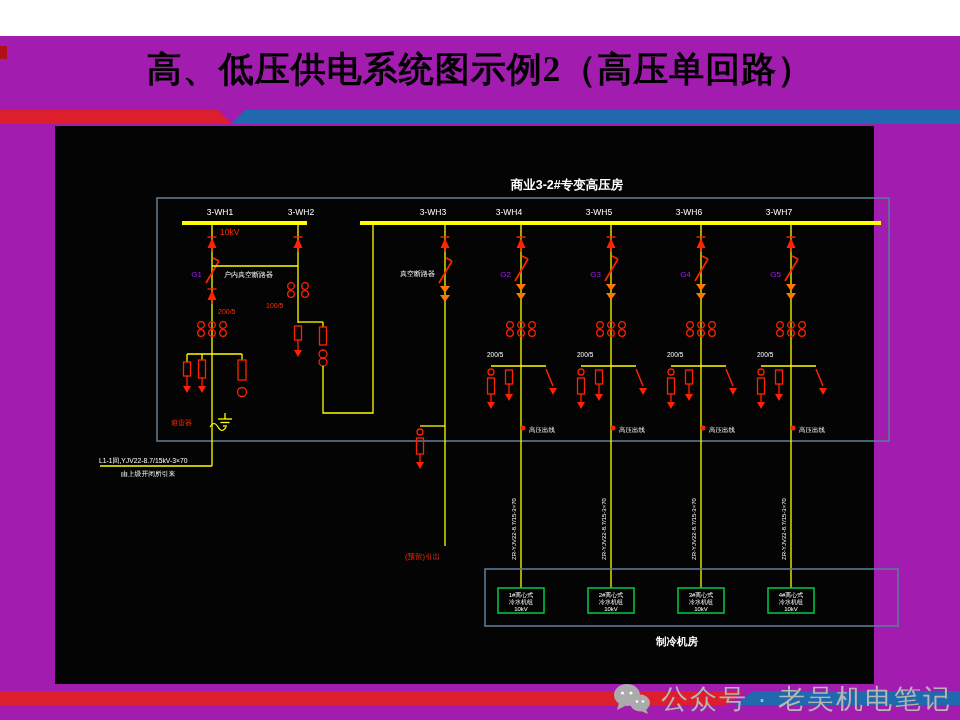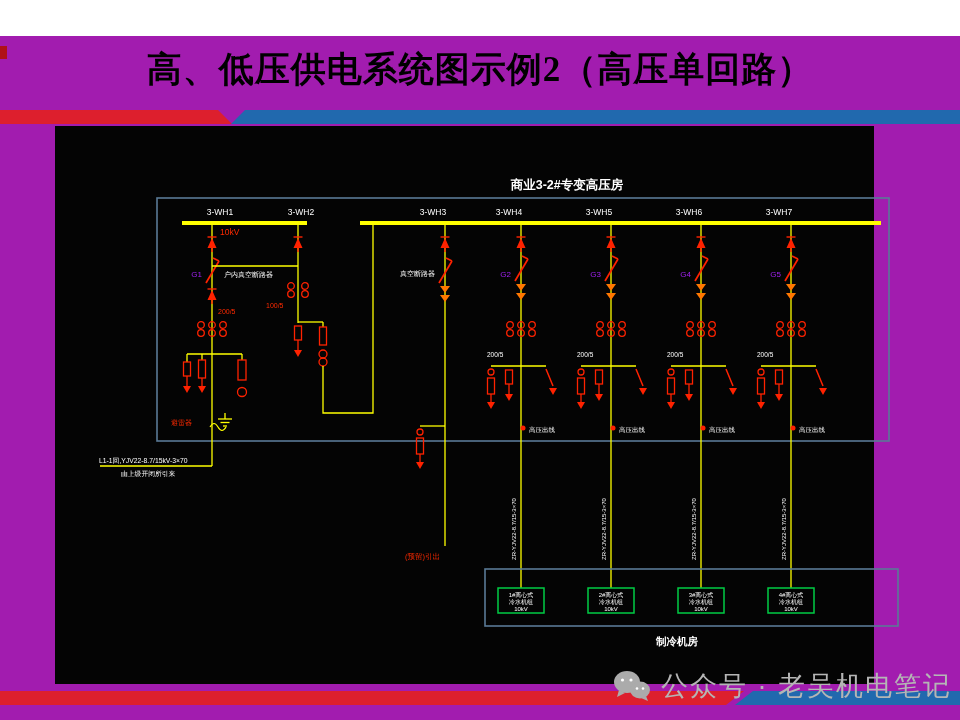--- a/index.html
+++ b/index.html
@@ -7,21 +7,21 @@
          font-family:"Liberation Sans",sans-serif;margin-top:36px;}
   .slide-title{position:absolute;top:10px;left:0;width:960px;text-align:center;
 exp         color:#0d0d0d;font-family:"Liberation Serif",serif;font-size:35px;font-weight:700;
          letter-spacing:1px;}
   .corner-mark{position:absolute;left:0;top:10px;width:7px;height:13px;background:#b01118;}
   .stripe{position:absolute;left:0;width:960px;height:14px;}
   .stripe.top{top:74px;}
   .stripe.bottom{top:655px;}
   .stripe svg{display:block;}
   .canvas{position:absolute;left:55px;top:90px;width:819px;height:558px;background:#040404;}
-  .watermark{position:absolute;right:8px;top:632px;display:flex;align-items:center;gap:10px;
+  .watermark{position:absolute;right:8px;top:645px;display:flex;align-items:center;gap:10px;
              color:#b5b5b5;font-size:27px;letter-spacing:2px;}
   text{font-family:"Liberation Sans",sans-serif;}
 </style>
 </head>
 <body>
 
 <div class="slide">
 
   <div class="slide-title">高、低压供电系统图示例2（高压单回路）</div>
   <div class="corner-mark"></div>

